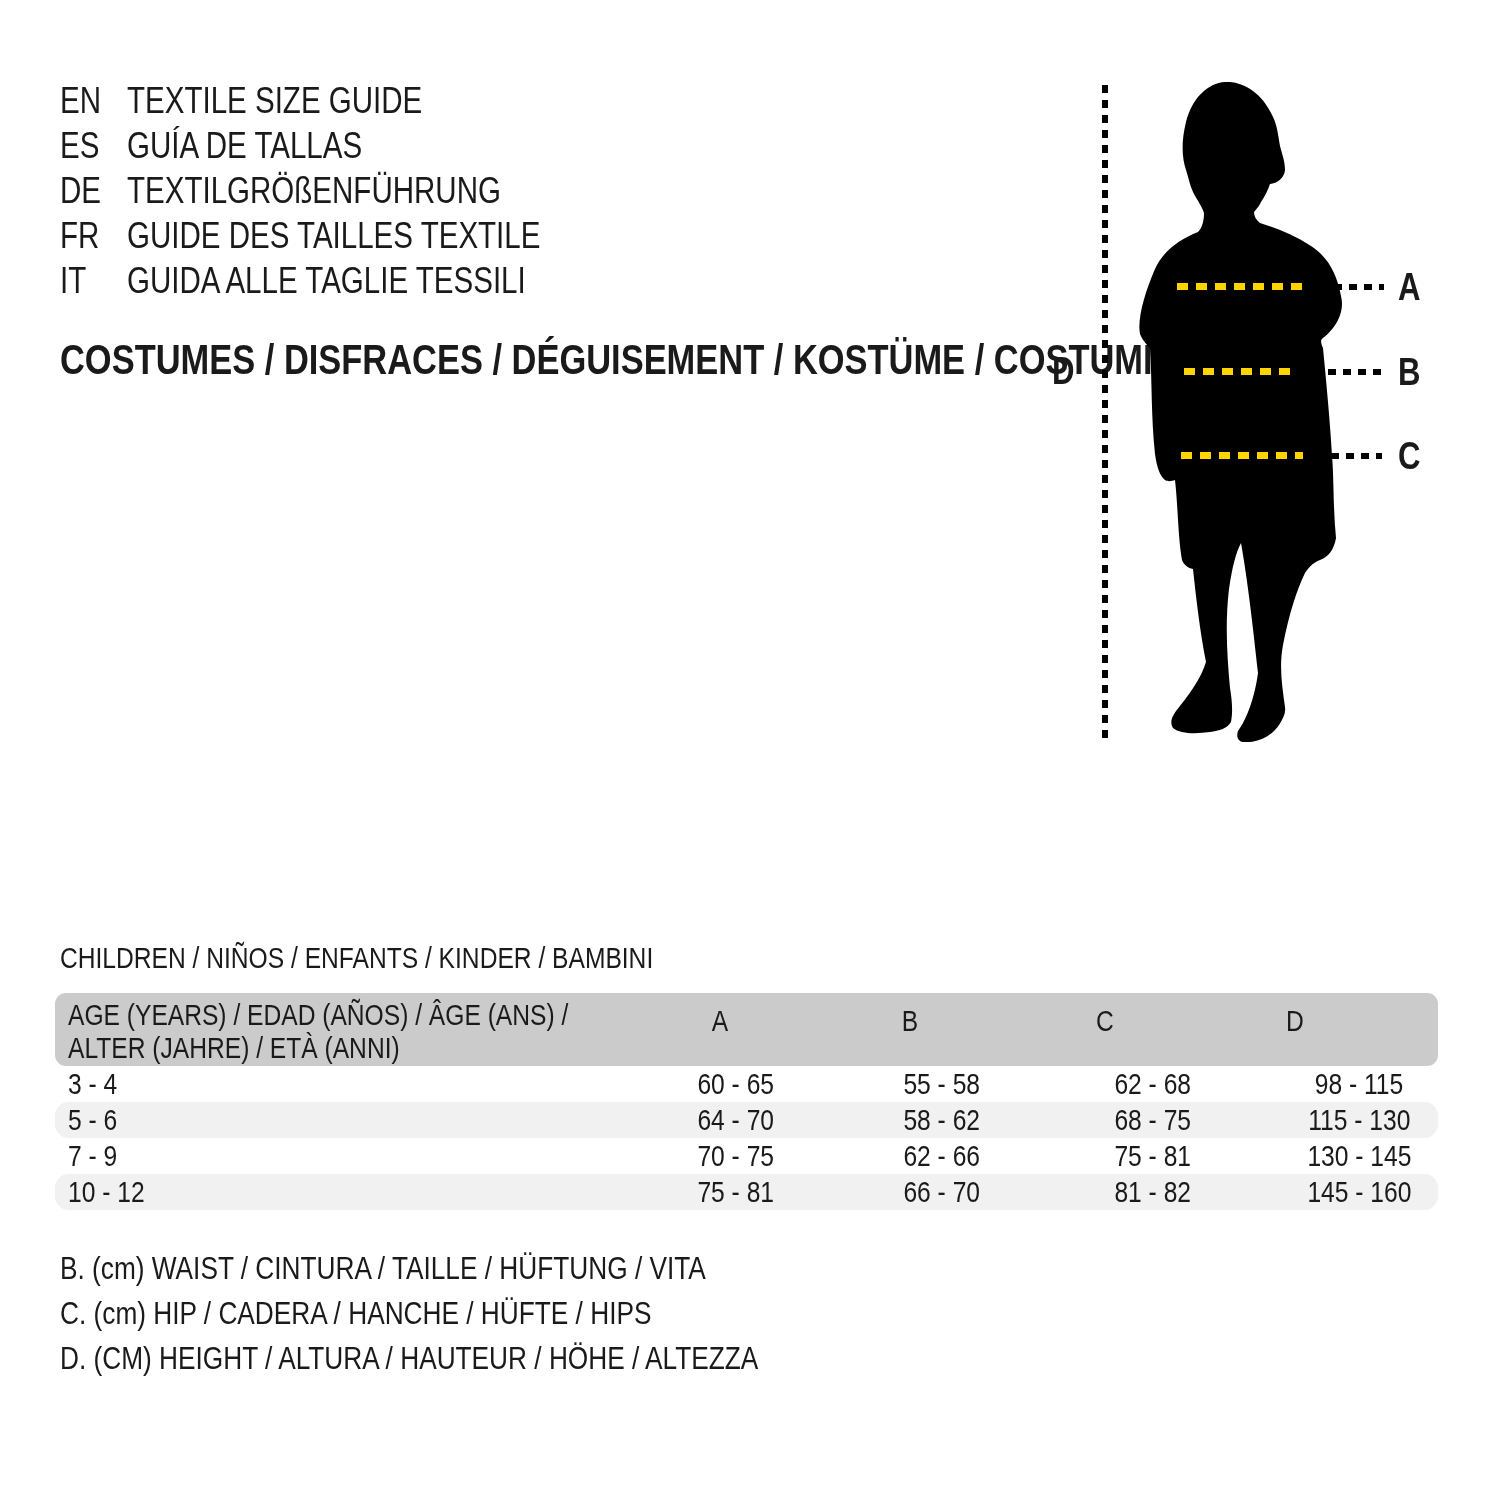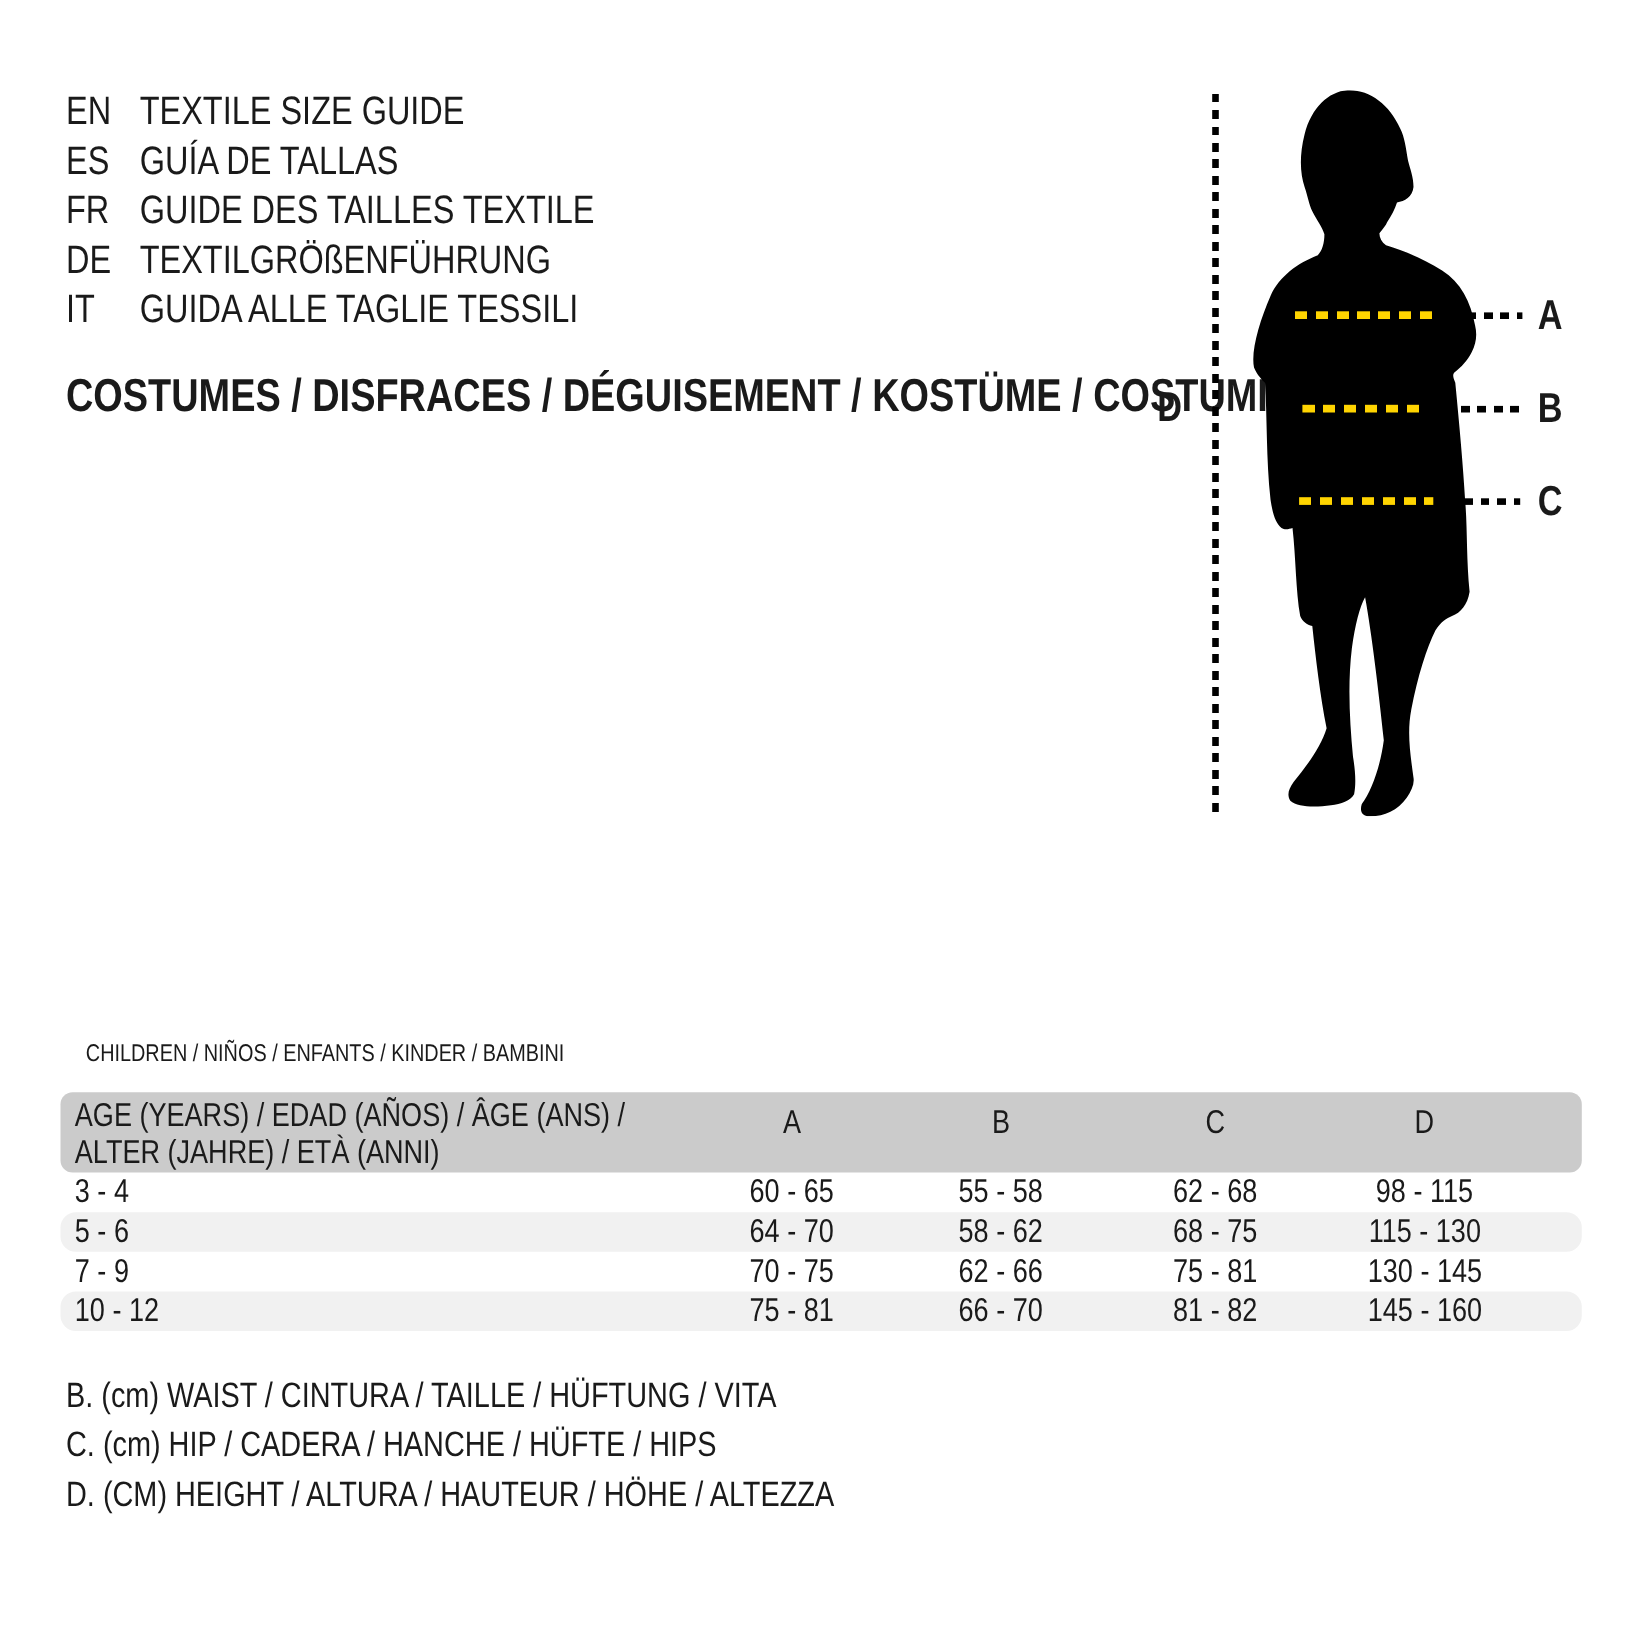--- a/index.html
+++ b/index.html
@@ -45,29 +45,29 @@
   .bdots-a{left:1334px;top:284px;width:50px;}
   .bdots-b{left:1328px;top:369px;width:54px;}
   .bdots-c{left:1331px;top:453px;width:51px;}
   .marker{position:absolute;font-size:38px;line-height:38px;font-weight:bold;}
   .marker-a{left:1398px;top:268px;}
   .marker-b{left:1398px;top:353px;}
   .marker-c{left:1398px;top:437px;}
   .marker-d{left:1052px;top:352px;}
 
   
-  .section-title{position:absolute;left:78px;top:941px;font-size:22px;line-height:34px;}
+  .section-title{position:absolute;left:60px;top:941px;font-size:30px;line-height:34px;}
   .size-table{position:absolute;left:55px;top:993px;width:1383px;}
   .t-header{
     display:grid;grid-template-columns:570px 190px 190px 200px 180px 53px;
     height:73px;background:var(--header-gray);border-radius:11px;
   }
   .age-head{padding:5px 0 0 13px;font-size:30px;line-height:33px;}
   .col-letter{display:flex;justify-content:center;align-items:flex-start;padding-top:11px;font-size:30px;}
-  .t-row{display:grid;grid-template-columns:570px 190px 190px 200px 180px 53px;height:36px;}
+  .t-row{display:grid;grid-template-columns:570px 190px 190px 200px 180px 53px;height:36px;gap:16px;}
   .t-row.alt{background:var(--alt-row);border-radius:14px;}
   .cell-age{display:flex;align-items:center;padding-left:13px;font-size:30px;}
   .cell-val{display:flex;align-items:center;justify-content:center;font-size:30px;text-align:center;}
 
   
   .legend{position:absolute;left:60px;top:1246px;}
   .legend-item{height:45px;line-height:45px;font-size:32px;}
 </style>
 </head>
 <body>
@@ -75,24 +75,24 @@
 <div class="canvas">
 
   <div class="lang-list">
     <div class="lang-row">
       <span class="lang-code"><span class="cx">EN</span></span><span class="cx">TEXTILE SIZE GUIDE</span>
     </div>
     <div class="lang-row">
       <span class="lang-code"><span class="cx">ES</span></span><span class="cx">GUÍA DE TALLAS</span>
     </div>
     <div class="lang-row">
+      <span class="lang-code"><span class="cx">DE</span></span><span class="cx">TEXTILGRÖßENFÜHRUNG</span>
+    </div>
+    <div class="lang-row">
       <span class="lang-code"><span class="cx">FR</span></span><span class="cx">GUIDE DES TAILLES TEXTILE</span>
-    </div>
-    <div class="lang-row">
-      <span class="lang-code"><span class="cx">DE</span></span><span class="cx">TEXTILGRÖßENFÜHRUNG</span>
     </div>
     <div class="lang-row">
       <span class="lang-code"><span class="cx">IT</span></span><span class="cx">GUIDA ALLE TAGLIE TESSILI</span>
     </div>
   </div>
 
   <div class="category">
     <span class="cx">COSTUMES / DISFRACES / DÉGUISEMENT / KOSTÜME / COSTUMI</span>
   </div>
 

